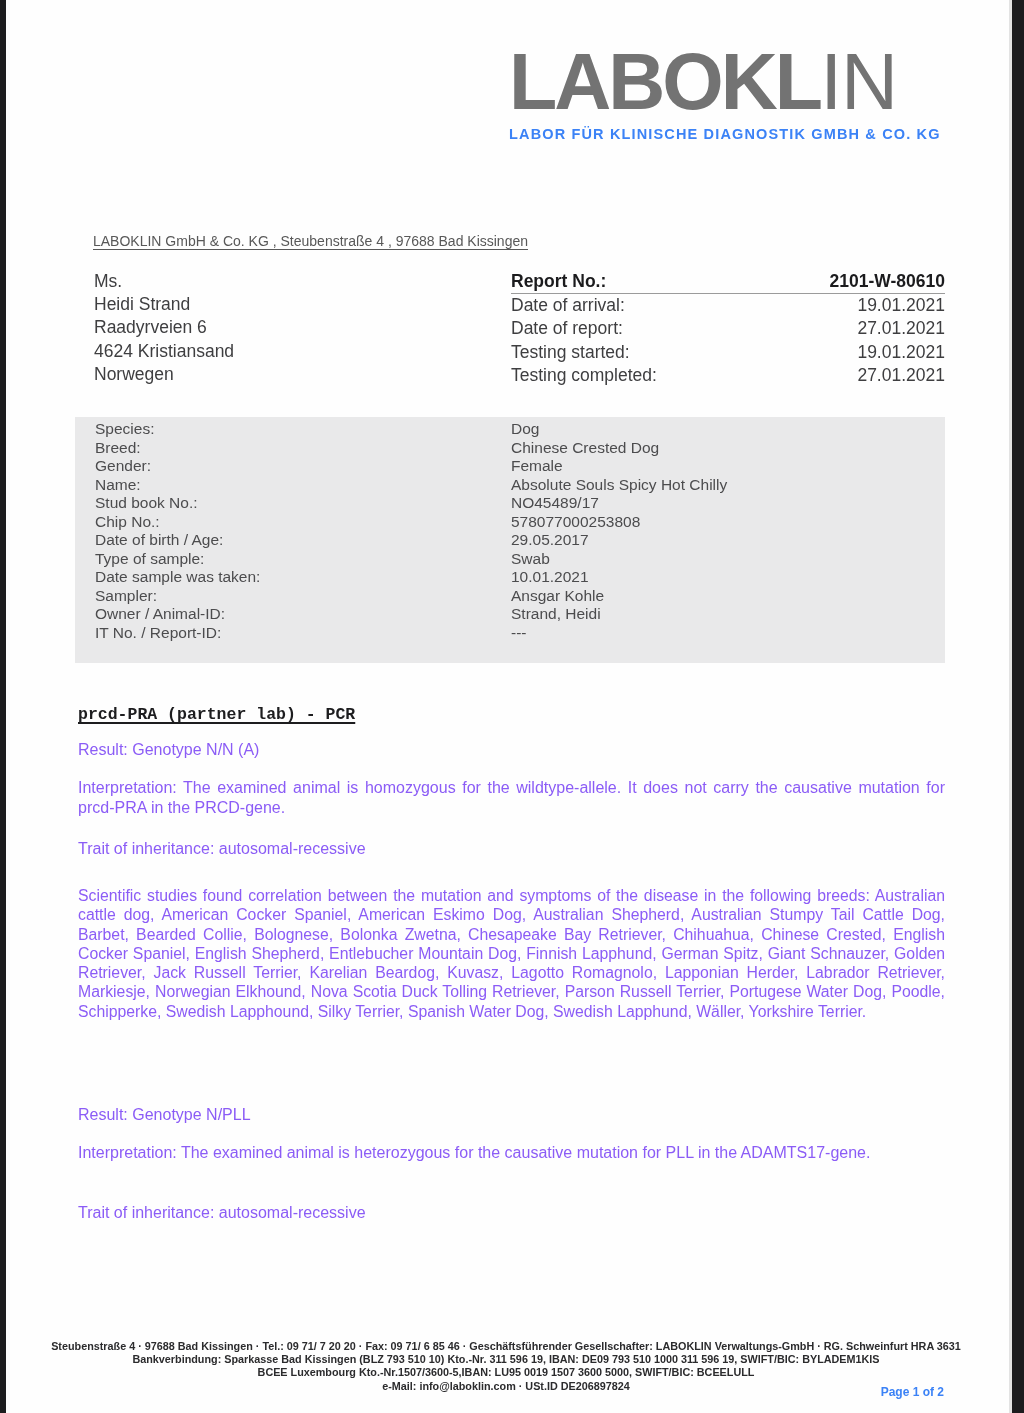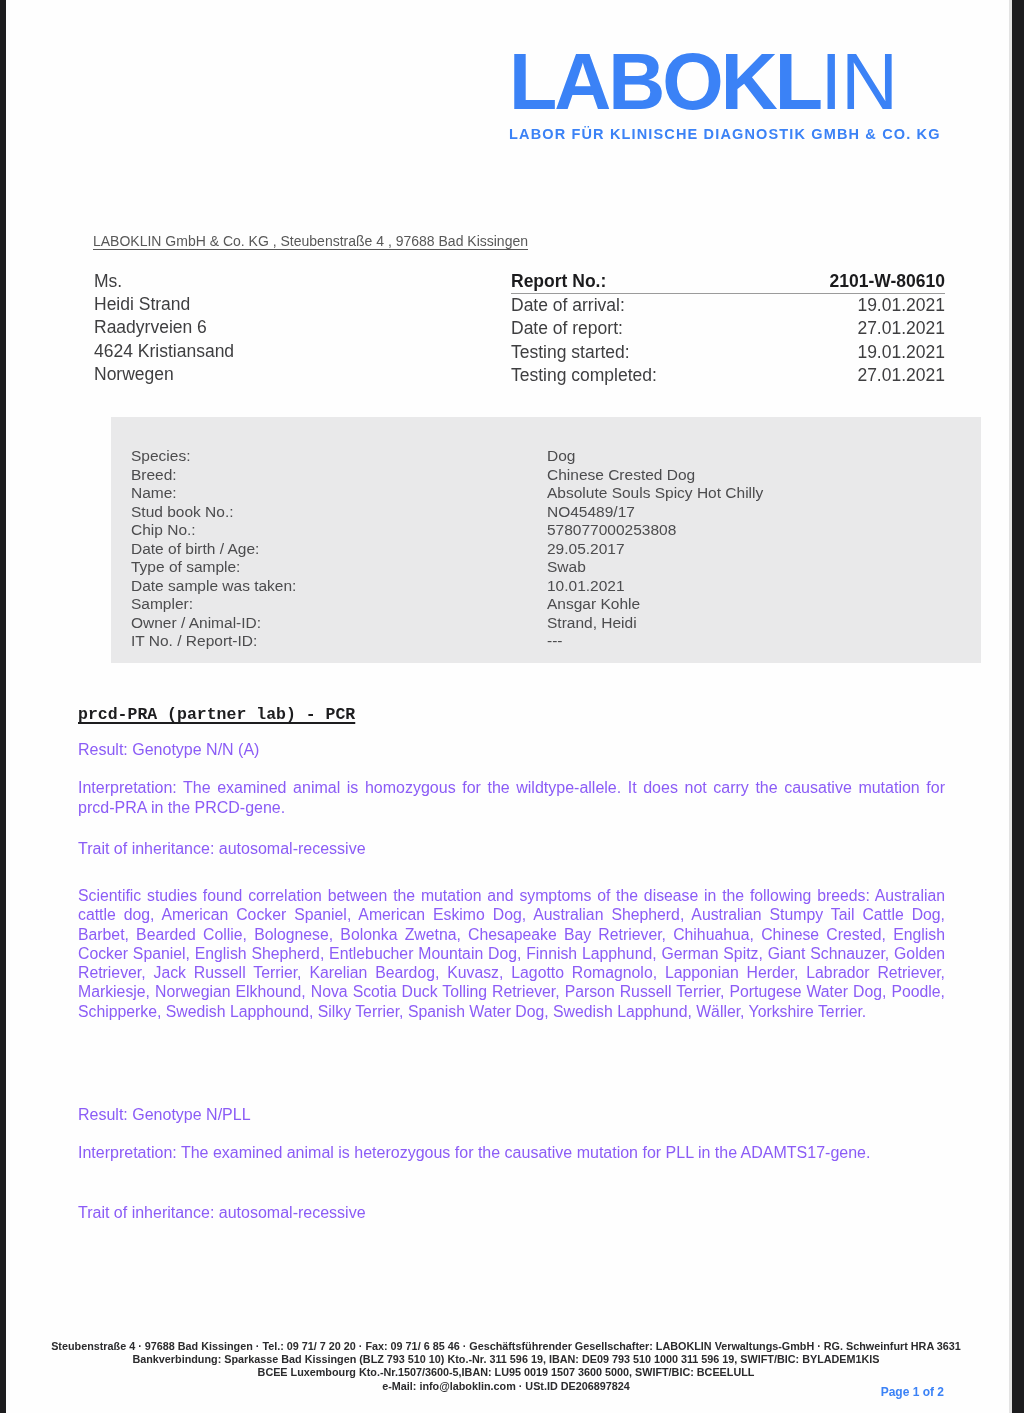--- a/index.html
+++ b/index.html
@@ -7,41 +7,41 @@
     position:relative; width:1024px; height:1413px; background:#fefefe;
     font-family:"Liberation Sans", "DejaVu Sans", sans-serif;
     overflow:hidden;
   }
   .edge { position:absolute; top:0; height:100%; background:#1c1c1e; }
   .edge-left  { left:0; width:6px; }
   .edge-right { right:0; width:12px; border-left:3px solid #e3e3e3; box-sizing:content-box; }
 
   
   .logo-block { position:absolute; left:509px; top:40px; width:438px; }
-  .logo-text  { color:#3b82f6; font-size:79px; line-height:84px; letter-spacing:-3px; white-space:nowrap; }
+  .logo-text  { color:#737373; font-size:79px; line-height:84px; letter-spacing:-3px; white-space:nowrap; }
   .logo-bold  { font-weight:bold; }
   .logo-thin  { font-weight:normal; letter-spacing:-1px; }
   .logo-sub   { margin-top:2px; font-size:14.5px; font-weight:bold; color:#3b82f6; letter-spacing:1.15px; white-space:nowrap; }
 
   
   .sender { position:absolute; left:93px; top:233px; font-size:14px; color:#585858;
             text-decoration:underline; text-underline-offset:3px; }
 
   
   .recipient { position:absolute; left:94px; top:270px; font-size:17.5px; line-height:23.2px; color:#3e3e40; }
 
   
   .report-info { position:absolute; left:511px; top:270px; width:434px; font-size:17.5px; line-height:23.2px; color:#3e3e40; }
   .ri-row  { display:flex; justify-content:space-between;text-align:center; }
   .ri-head { font-weight:bold; color:#1b1b1d; border-bottom:1.5px solid #9b9b9b; }
 
   
   .info-box { position:absolute; left:75px; top:417px; width:870px; height:246px;
-              background:#e9e9ea; box-sizing:border-box; padding:30px 0 0 20px;
-              font-size:15.5px; line-height:18.5px; color:#4c4c4e;margin-left:36px; }
+              background:#e9e9ea; box-sizing:border-box; padding:3px 0 0 20px;
+              font-size:15.5px; line-height:18.5px; color:#4c4c4e; }
   .ib-row   { display:flex; }
   .ib-label { width:416px; flex:none; }
   .ib-value { flex:1; }
 
   
   .sec { position:absolute; left:78px; width:867px; color:#8b5cf6; font-size:16px; }
   .sec-heading { font-weight:bold; font-size:16.5px; color:#1d1d1f;
                  text-decoration:underline; text-decoration-thickness:1.5px; text-underline-offset:3px;font-family:Liberation Mono, monospace; }
   .para { text-align:justify; line-height:20px; }
   .breeds { font-size:15.8px; line-height:19.3px; text-align:justify; }
@@ -99,20 +99,24 @@
   <div class="info-box">
     <div class="ib-row">
         <span class="ib-label">Species:</span>
         <span class="ib-value">Dog</span>
       </div>
     <div class="ib-row">
         <span class="ib-label">Breed:</span>
         <span class="ib-value">Chinese Crested Dog</span>
       </div>
     <div class="ib-row">
+        <span class="ib-label">Gender:</span>
+        <span class="ib-value">Female</span>
+      </div>
+    <div class="ib-row">
         <span class="ib-label">Name:</span>
         <span class="ib-value">Absolute Souls Spicy Hot Chilly</span>
       </div>
     <div class="ib-row">
         <span class="ib-label">Stud book No.:</span>
         <span class="ib-value">NO45489/17</span>
       </div>
     <div class="ib-row">
         <span class="ib-label">Chip No.:</span>
         <span class="ib-value">578077000253808</span>

